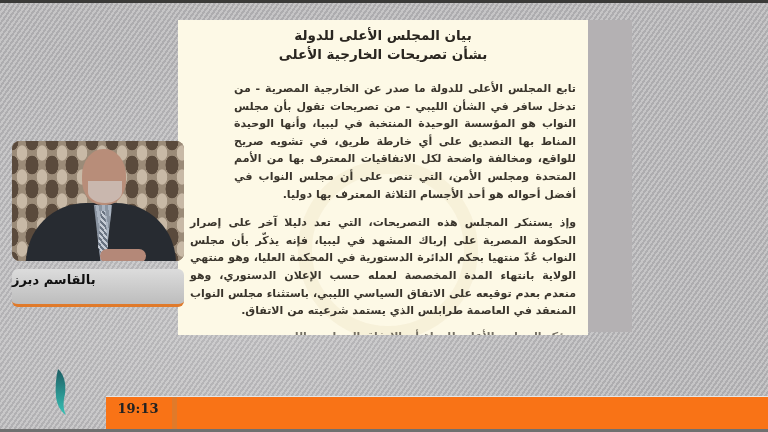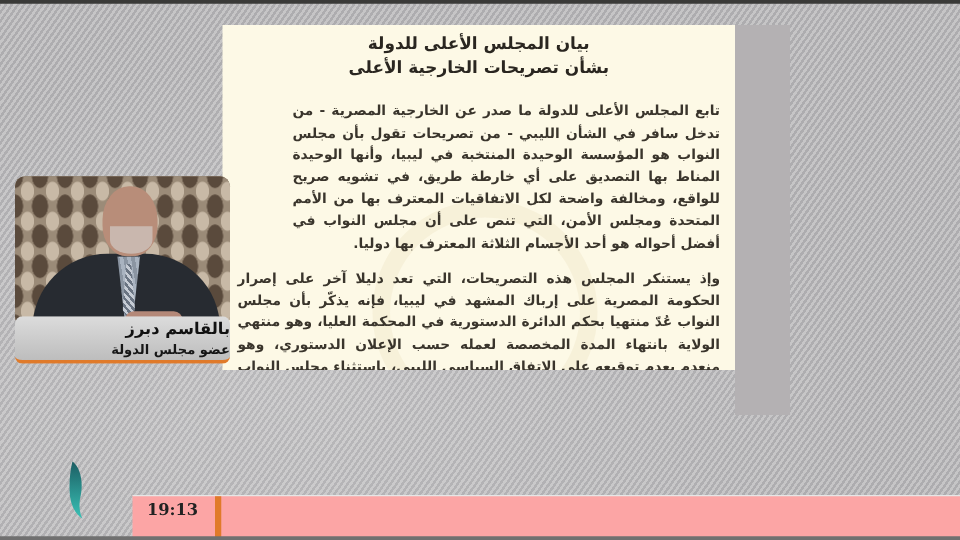--- a/index.html
+++ b/index.html
@@ -23,21 +23,21 @@
   .bg-shade {
     position: absolute; left: 0; top: 0; width: 768px; height: 432px;
     background: radial-gradient(ellipse at 30% 70%, rgba(255,255,255,0.15), rgba(0,0,0,0) 60%);
   }
   
   .doc-shadow {
     position: absolute; left: 588px; top: 20px; width: 44px; height: 312px;
     background: #b4b1b3;
   }
   .document {
-    position: absolute; left: 178px; top: 20px; width: 410px; height: 276px;
+    position: absolute; left: 178px; top: 20px; width: 410px; height: 315px;
     background: #fdf9e6;
     overflow: hidden;
     direction: rtl;
     padding: 0 12px;
   }
   .doc-watermark {
     position: absolute; left: 120px; top: 140px; width: 180px; height: 180px;
     border-radius: 50%;
     border: 14px solid rgba(220, 205, 160, 0.18);
   }
@@ -108,25 +108,25 @@
     background: #cfc6c0;
     border-radius: 0 0 50% 50%;
     opacity: 0.75;
   }
   .person-hands {
     position: absolute; left: 88px; top: 108px; width: 46px; height: 14px;
     background: #b48878;
     border-radius: 10px;
   }
   .name-plate {
-    position: absolute; left: 0; top: 112px; width: 172px; height: 38px;
+    position: absolute; left: 0; top: 128px; width: 172px; height: 38px;
     background: linear-gradient(#dcdcdc, #bdbdbd);
     border-radius: 6px;
     direction: rtl;
-    text-align: right;
+    text-align: left;
     border-bottom: 3px solid #e07a2a;
   }
   .speaker-name {
     font-weight: bold;
     font-size: 13px;
     line-height: 18px;
     color: #111;
     padding-top: 2px;
   }
   .speaker-title {
@@ -135,21 +135,21 @@
     line-height: 14px;
     color: #161616;
   }
   
   .logo-feather {
     position: absolute; left: 55px; top: 369px; width: 12px; height: 46px;
   }
   
   .ticker-bar {
     position: absolute; left: 106px; top: 396px; width: 662px; height: 36px;
-    background: #fca5a5;
+    background: #f97316;
     border-top: 1px solid #e6e6e6;
   }
   .clock {
     position: absolute; left: 0; top: 0; width: 64px; height: 36px;
     font-family: "DejaVu Serif", serif;
     font-weight: bold;
     font-size: 13px;
     line-height: 24px;
     text-align: center;
     color: #222;
@@ -195,21 +195,20 @@
     <div class="lattice"></div>
     <div class="person-body"></div>
     <div class="person-shirt"></div>
     <div class="person-tie"></div>
     <div class="person-head"></div>
     <div class="person-beard"></div>
     <div class="person-hands"></div>
   </div>
   <div class="name-plate">
     <div class="speaker-name">بالقاسم دبرز</div>
-    <div class="speaker-title">عضو مجلس الدولة</div>
   </div>
 </div>
 
 <div class="logo-feather">
   <svg width="12" height="46" viewBox="0 0 12 46">
     <defs>
       <linearGradient id="fg" x1="0" y1="0" x2="0" y2="1">
         <stop offset="0" stop-color="#1c5d63"></stop>
         <stop offset="1" stop-color="#39c2b6"></stop>
       </linearGradient>

